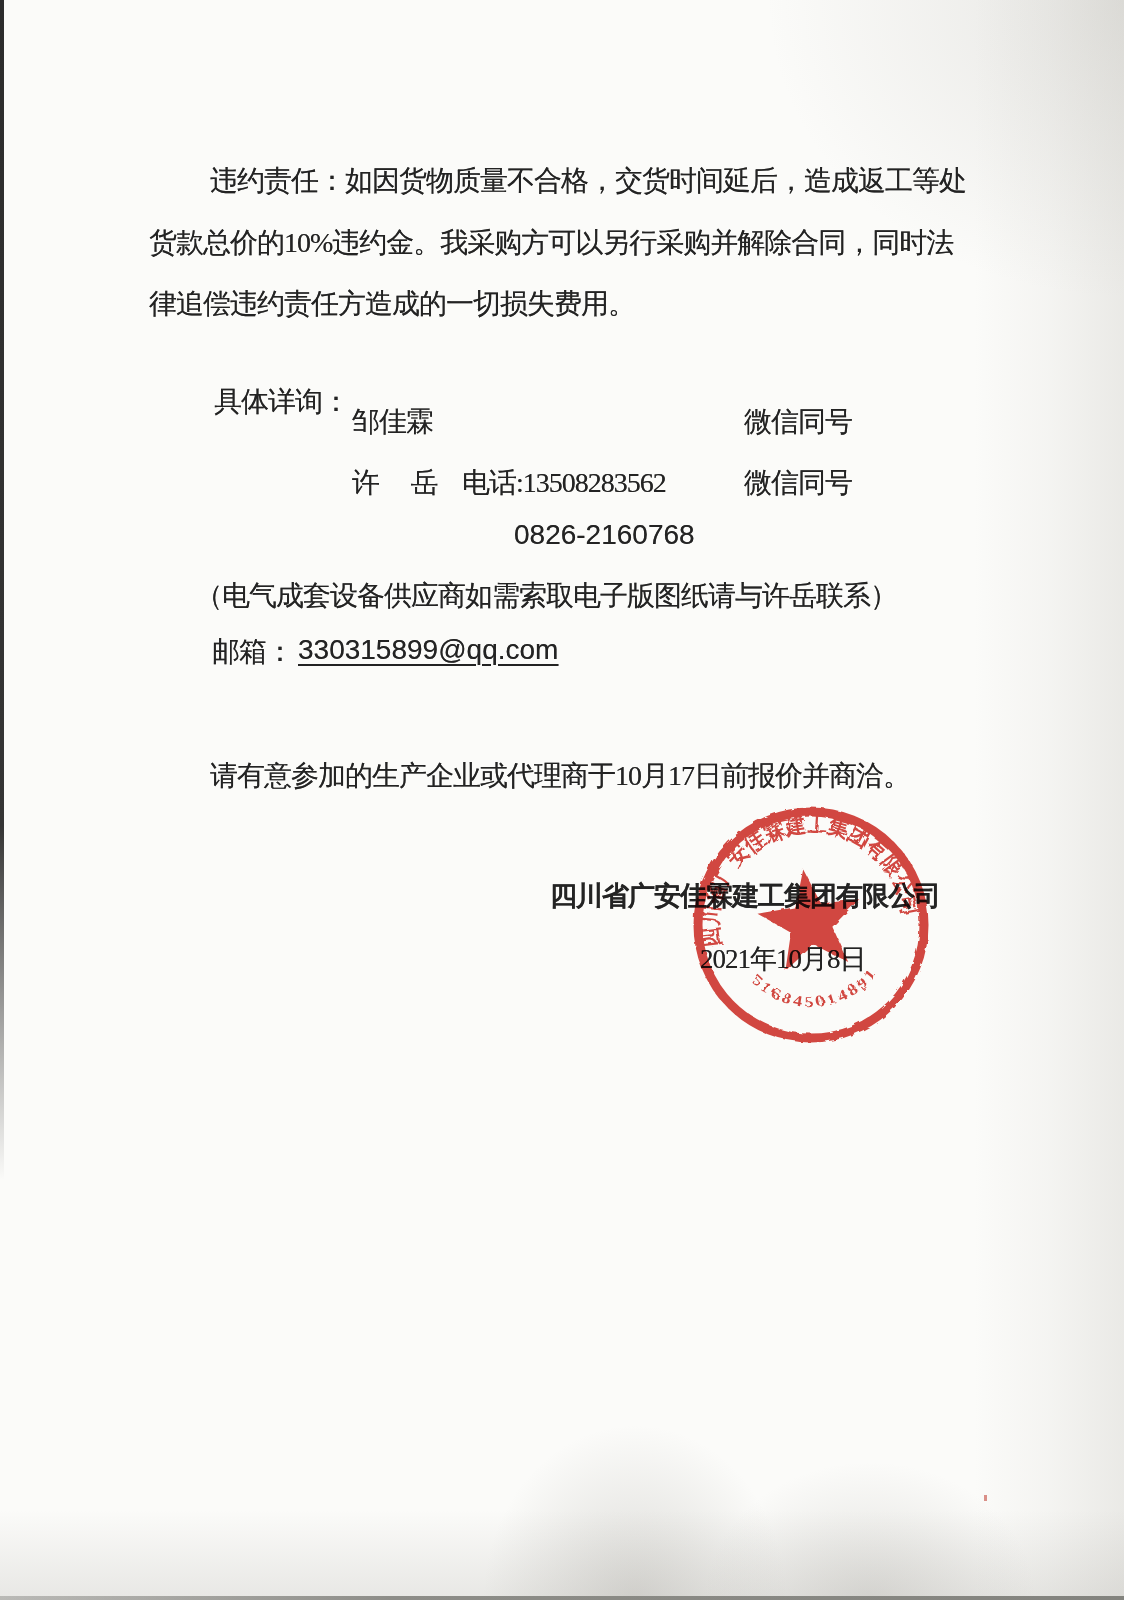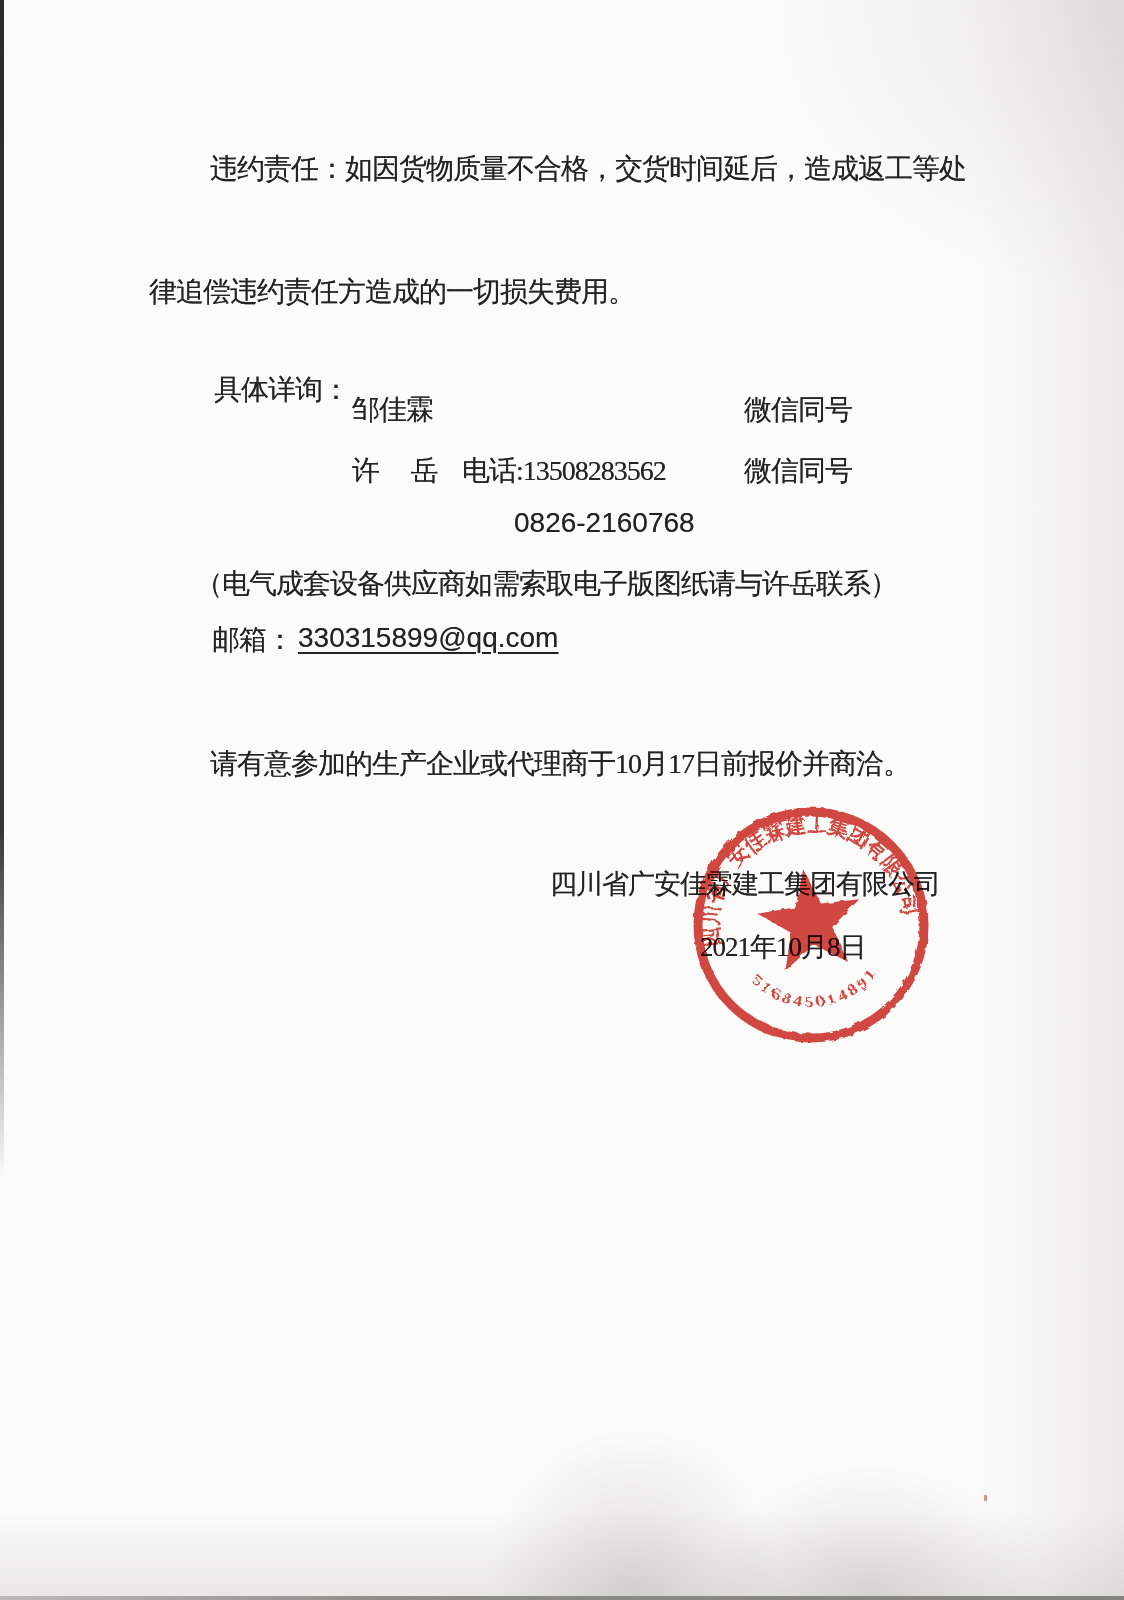--- a/index.html
+++ b/index.html
@@ -24,21 +24,21 @@
   .smudge1{position:absolute;left:470px;top:1410px;width:330px;height:190px;
     background:radial-gradient(ellipse at 50% 100%,rgba(168,166,160,.38),rgba(168,166,160,0) 65%);}
   .smudge2{position:absolute;left:690px;top:1450px;width:360px;height:150px;
     background:radial-gradient(ellipse at 50% 100%,rgba(168,166,160,.32),rgba(168,166,160,0) 65%);}
   .bottom-band{position:absolute;left:0;top:1510px;width:100%;height:90px;
     background:linear-gradient(to bottom,rgba(162,160,154,0),rgba(162,160,154,.22));}
   .red-dot{position:absolute;left:984px;top:1495px;width:3px;height:6px;background:#c0392b;opacity:.55;}
 
   
   .line{position:absolute;white-space:pre;font-size:28px;letter-spacing:-1px;
-    text-shadow:0 0 .6px rgba(35,35,35,.65);}
+    text-shadow:0 0 .6px rgba(35,35,35,.65);margin-top:12px;}
   .num{font-family:"Liberation Sans","DejaVu Sans",sans-serif;letter-spacing:0;}
   .email{font-family:"Liberation Sans","DejaVu Sans",sans-serif;letter-spacing:0;
     text-decoration:underline;text-decoration-thickness:2px;text-underline-offset:5px;}
   .company-line{font-size:27px;}
   .date-line{font-size:27px;}
 
   
   .seal{position:absolute;left:688px;top:802px;width:246px;height:246px;
     mix-blend-mode:multiply;opacity:.92;}
   .seal text{font-family:"Liberation Serif","DejaVu Serif",serif;font-weight:bold;}
@@ -51,39 +51,40 @@
   <div class="tr-shade"></div>
   <div class="right-shade"></div>
   <div class="smudge1"></div>
   <div class="smudge2"></div>
   <div class="bottom-band"></div>
   <div class="left-edge"></div>
   <div class="bottom-edge"></div>
   <div class="red-dot"></div>
 
   <div class="line" style="left:210px;top:150px;">违约责任：如因货物质量不合格，交货时间延后，造成返工等处</div>
+  <div class="line" style="left:149px;top:212px;">货款总价的10%违约金。我采购方可以另行采购并解除合同，同时法</div>
   <div class="line" style="left:149px;top:273px;">律追偿违约责任方造成的一切损失费用。</div>
 
   <div class="line" style="left:214px;top:371px;">具体详询：</div>
   <div class="line" style="left:352px;top:391px;">邹佳霖</div>
   <div class="line" style="left:744px;top:391px;">微信同号</div>
 
   <div class="line" style="left:352px;top:452px;font-family:Liberation Mono, monospace;">许  岳</div>
   <div class="line" style="left:462px;top:452px;">电话:13508283562</div>
   <div class="line" style="left:744px;top:452px;">微信同号</div>
 
   <div class="line num" style="left:514px;top:507px;">0826-2160768</div>
 
   <div class="line" style="left:195px;top:565px;">（电气成套设备供应商如需索取电子版图纸请与许岳联系）</div>
   <div class="line" style="left:212px;top:621px;">邮箱：</div>
   <div class="line email" style="left:298px;top:622px;">330315899@qq.com</div>
 
   <div class="line" style="left:210px;top:745px;">请有意参加的生产企业或代理商于10月17日前报价并商洽。</div>
 
-  <div class="line company-line" style="left:550px;top:866px;">四川省广安佳霖建工集团有限公司</div>
+  <div class="line company-line" style="left:550px;top:866px;font-weight:bold;">四川省广安佳霖建工集团有限公司</div>
   <div class="line date-line" style="left:700px;top:929px;">2021年10月8日</div>
 
   <svg class="seal" viewBox="0 0 246 246">
     <defs>
       <filter id="rough" x="-15%" y="-15%" width="130%" height="130%">
         <feTurbulence type="fractalNoise" baseFrequency="0.12" numOctaves="2" result="n"></feTurbulence>
         <feDisplacementMap in="SourceGraphic" in2="n" scale="4"></feDisplacementMap>
       </filter>
       <path id="arcTop" d="M 30.4 131.1 A 93 93 0 1 1 215.6 131.1" fill="none"></path>
       <path id="arcBottom" d="M 55.8 170 A 82 82 0 0 0 190.2 170" fill="none"></path>

